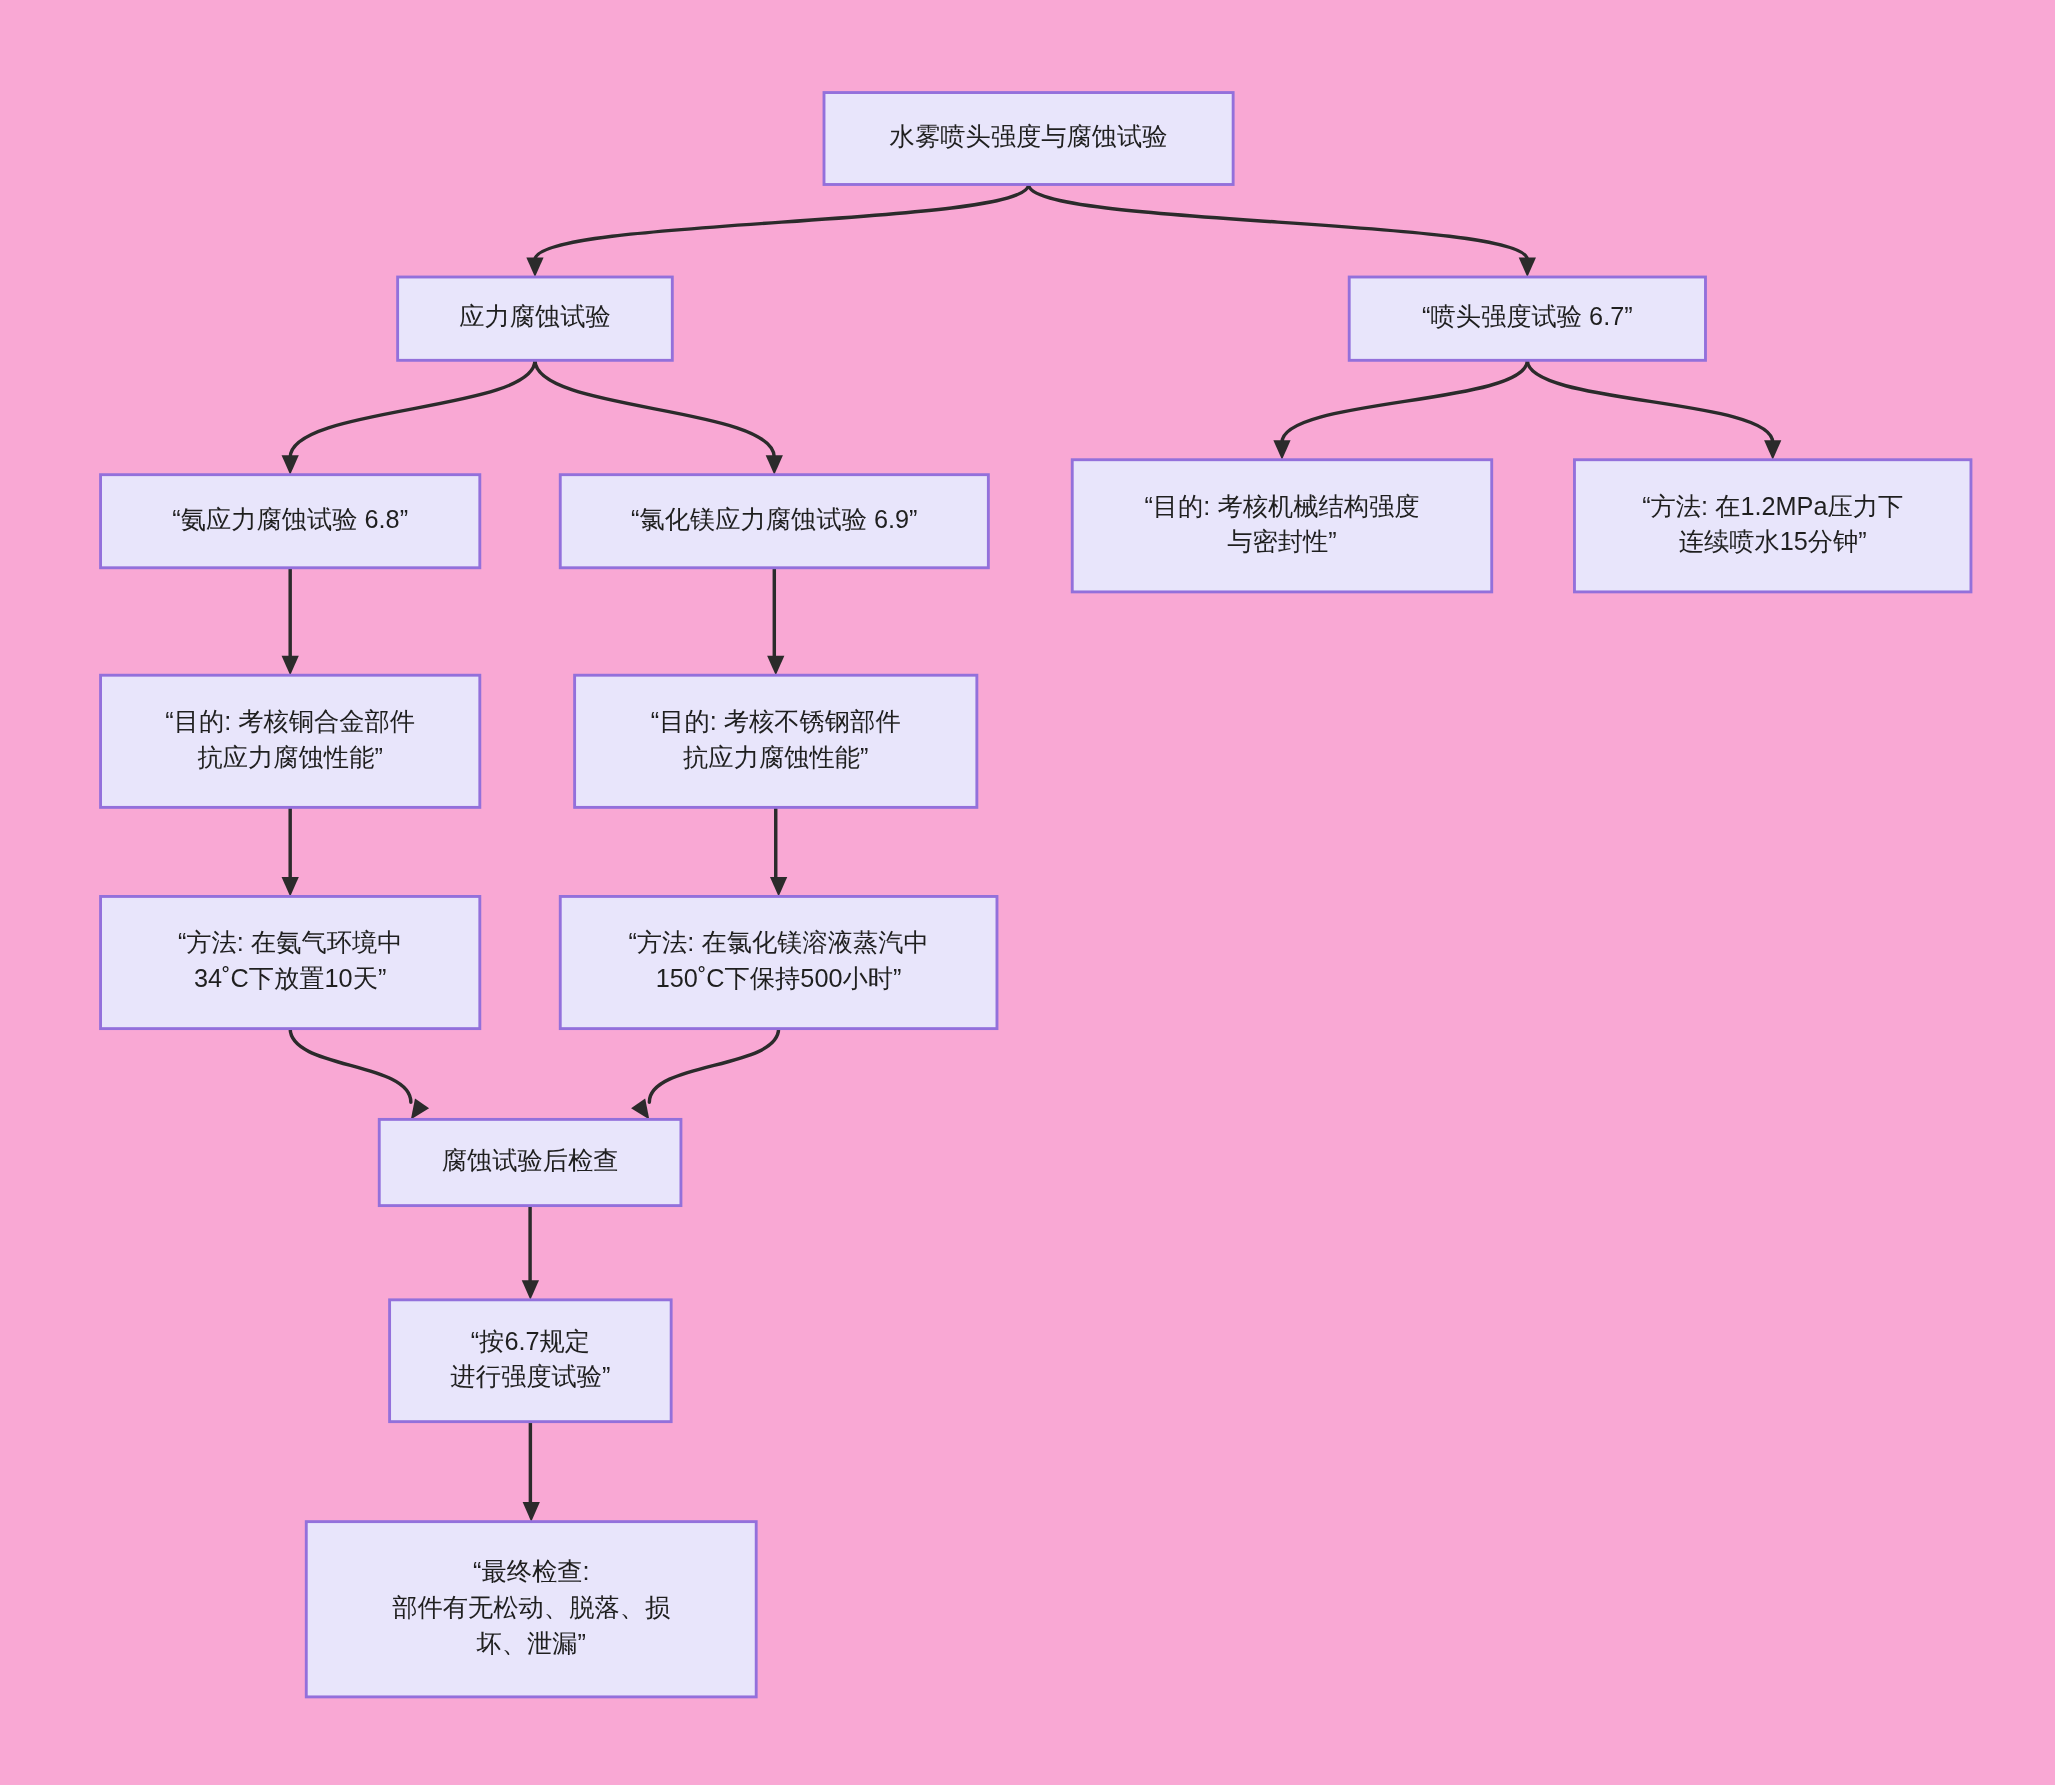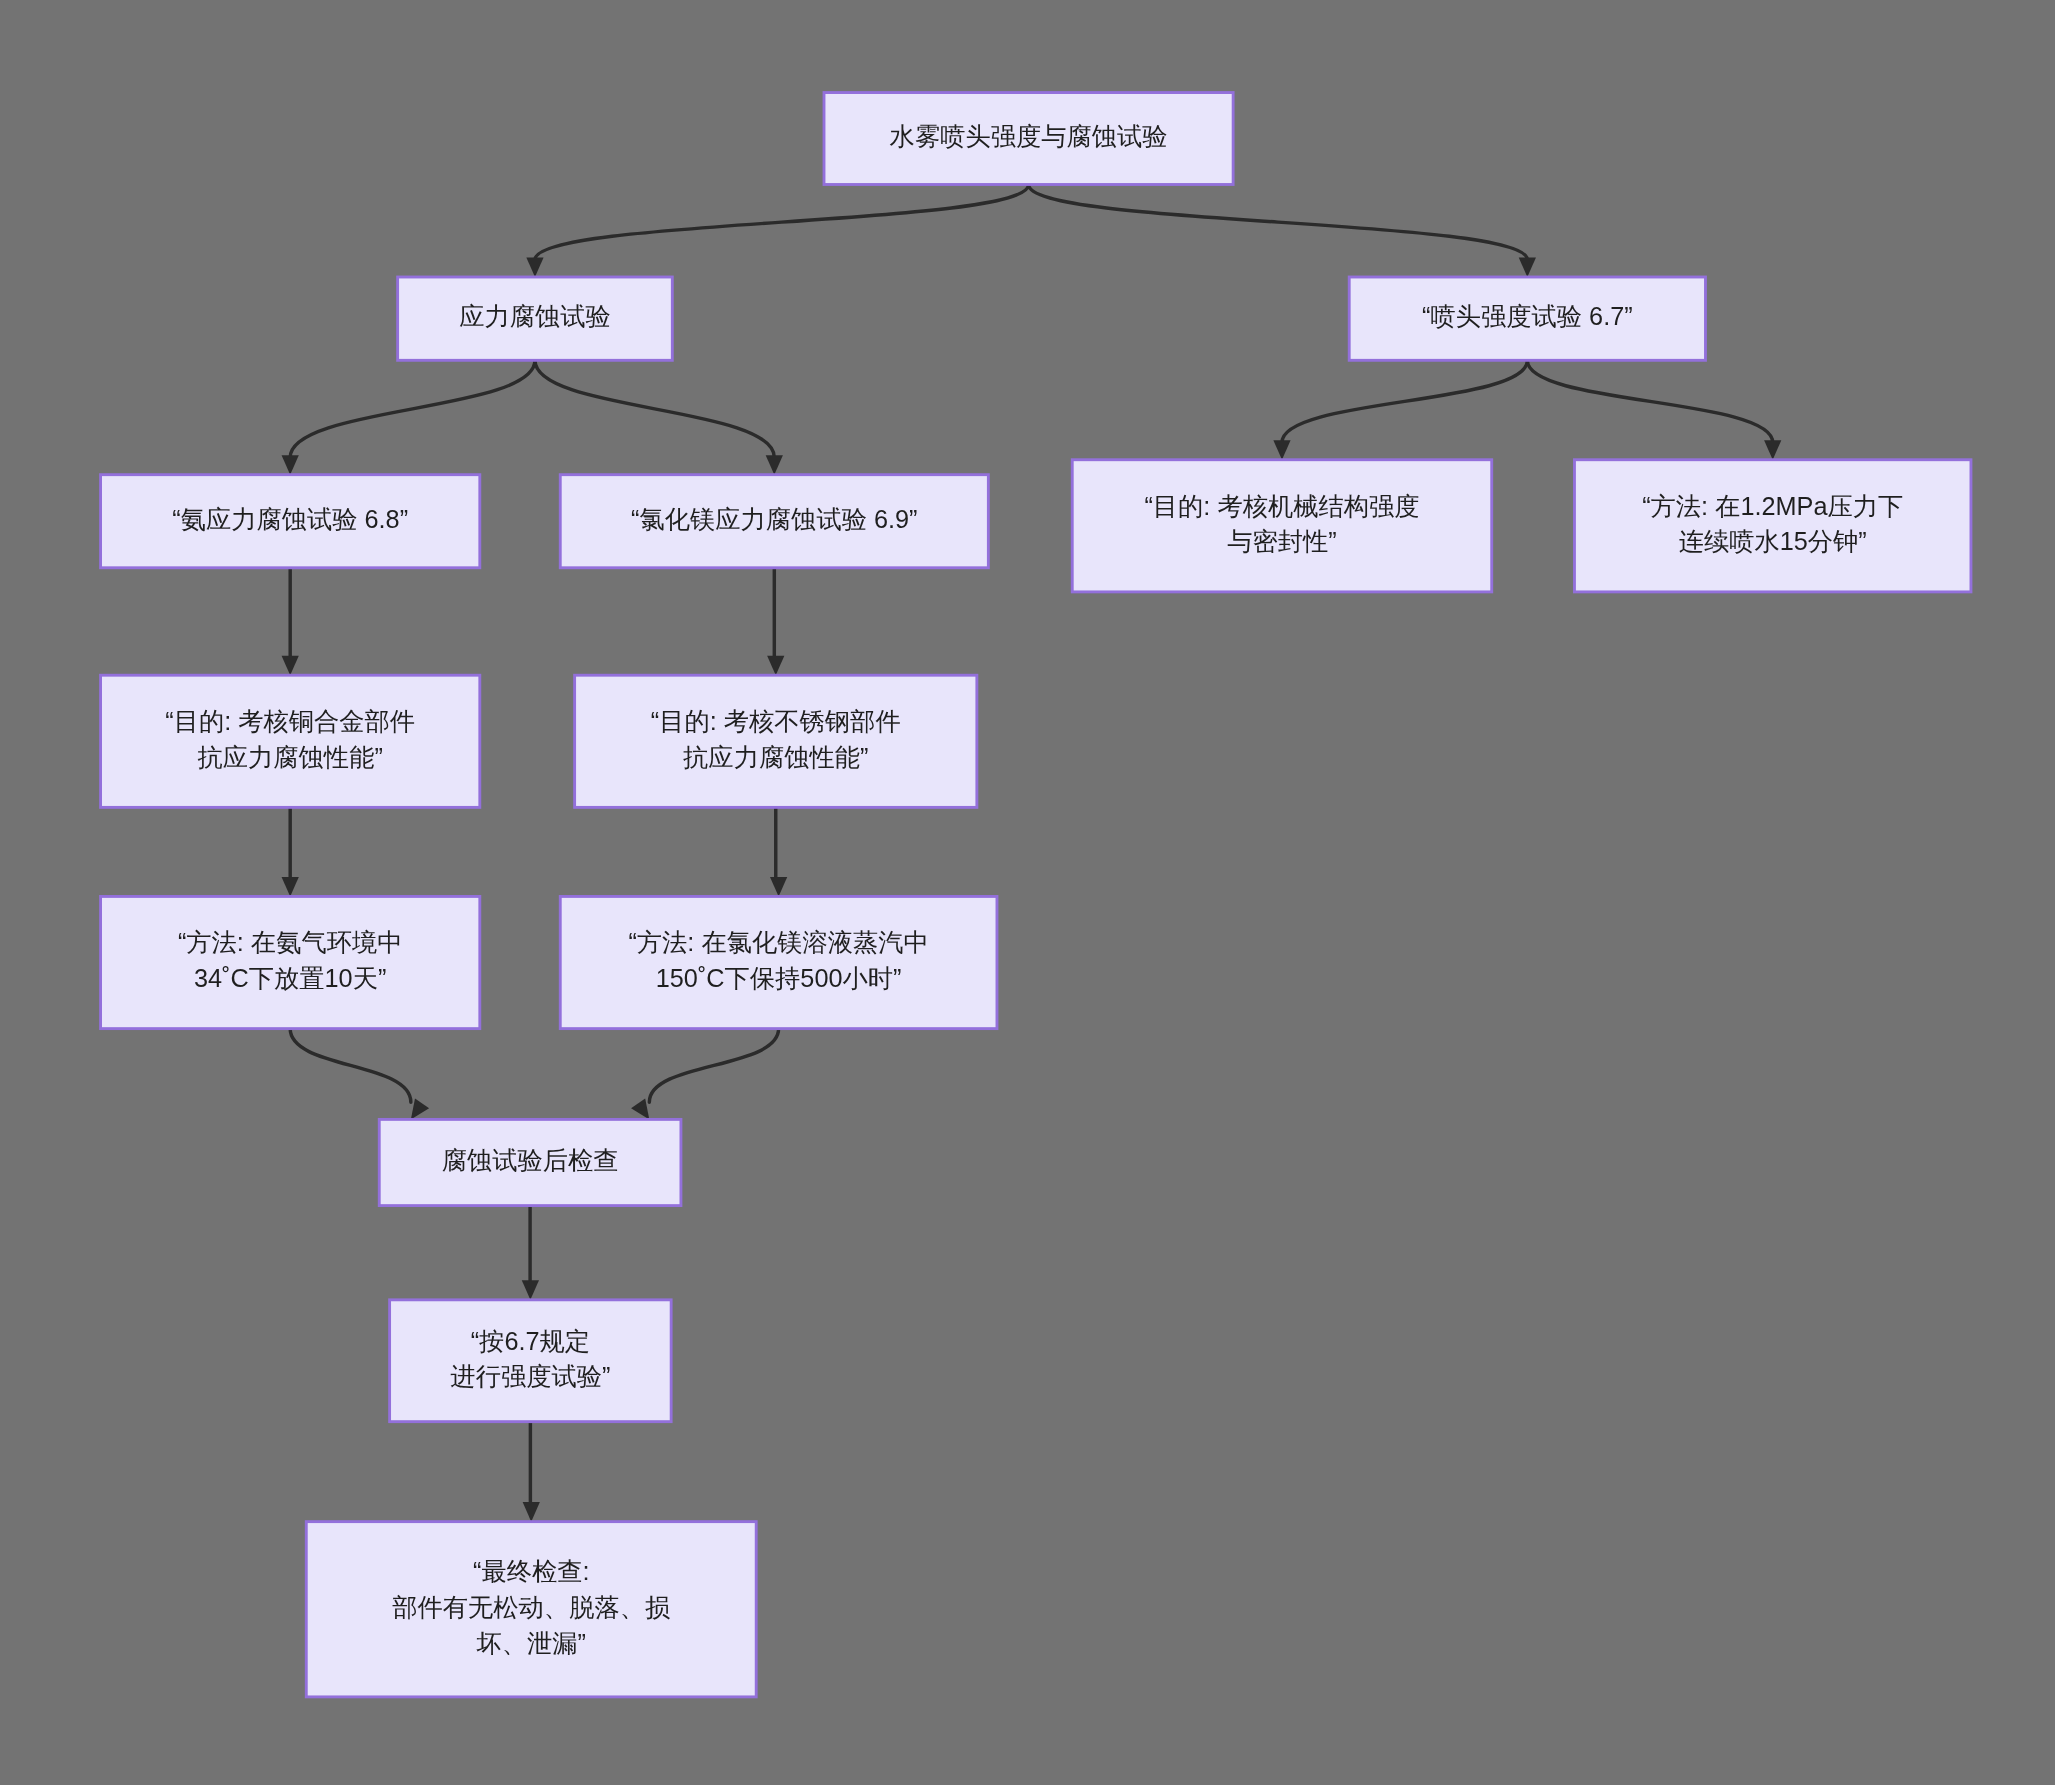--- a/index.html
+++ b/index.html
@@ -7,21 +7,21 @@
     padding: 0;
     background: #ffffff;
   }
   body {
     font-family: "Liberation Sans", "DejaVu Sans", sans-serif;
   }
   #flowchart-root {
     position: relative;
     width: 2056px;
     height: 1786px;
-    background: #737373;
+    background: #f9a8d4;
     overflow: hidden;
   }
   svg.diagram-canvas {
     position: absolute;
     top: 0;
     left: 0;
     width: 2056px;
     height: 1786px;
     display: block;
   }

